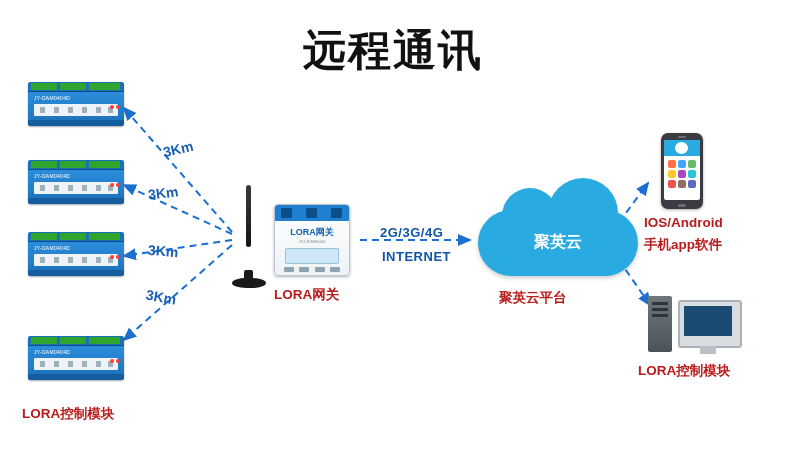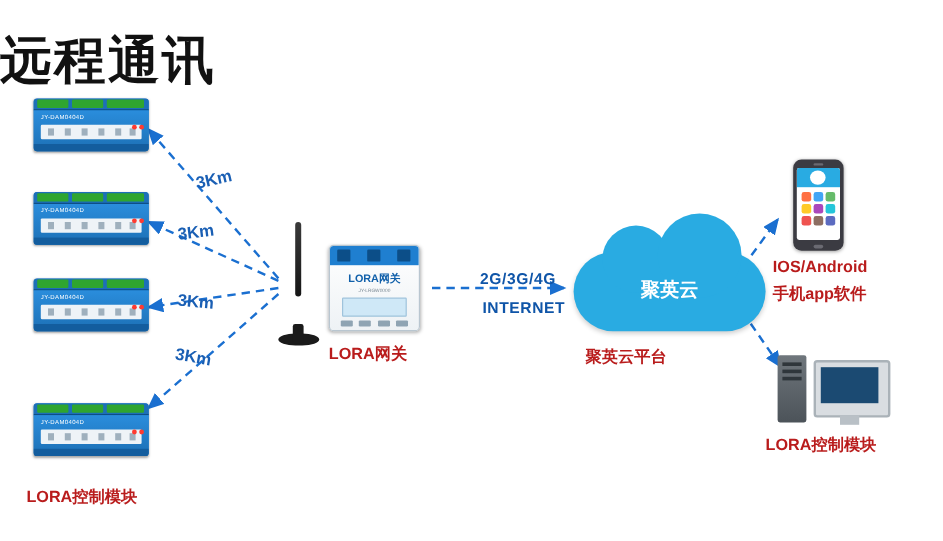--- a/index.html
+++ b/index.html
@@ -8,20 +8,21 @@
     background:#ffffff;
     font-family:"Liberation Sans","DejaVu Sans",sans-serif;
     position:relative;
     overflow:hidden;
   }
   .abs{position:absolute;}
 
   
   #title{
     left:0;right:0;top:22px;
+    text-align:center;
     font-size:43px;
     font-weight:bold;
     color:#111111;
     letter-spacing:2px;
   }
 
   
   .module{
     width:96px;height:44px;
     background:#1f7fd0;
@@ -78,21 +79,21 @@
 
   
   .lbl{
     font-size:13.5px;color:#b91c1c;font-weight:bold;white-space:nowrap;
   }
   .dist{
     font-size:14px;color:#1a5fb4;font-weight:bold;
     font-family:"Liberation Sans",sans-serif;
   }
   .net{
-    font-size:13px;color:#0f55a8;font-weight:bold;letter-spacing:.5px;margin-left:20px;
+    font-size:13px;color:#0f55a8;font-weight:bold;letter-spacing:.5px;
   }
 
   
   #gateway-box{
     width:74px;height:70px;
     background:linear-gradient(#ffffff,#eef2f5);
     border:1px solid #b9c6d0;
     border-radius:4px;
     box-shadow:0 1px 3px rgba(0,0,0,.3);
     overflow:hidden;
@@ -321,21 +322,21 @@
 </div>
 <div class="abs lbl" style="left:274px;top:286px;">LORA网关</div>
 
 <div class="abs net" style="left:380px;top:225px;">2G/3G/4G</div>
 <div class="abs net" style="left:382px;top:249px;">INTERNET</div>
 
 <div class="abs" style="left:478px;top:210px;width:160px;height:66px;">
   <div class="abs" id="cloud-shape"></div>
   <div class="abs" id="cloud-text">聚英云</div>
 </div>
-<div class="abs lbl" style="left:488px;top:289px;">聚英云平台</div>
+<div class="abs lbl" style="left:499px;top:289px;">聚英云平台</div>
 
 <div class="abs" id="phone" style="left:661px;top:133px;">
   <span class="notch"></span>
   <div class="scr">
     <div class="hdr">
         <span class="face"></span>
       </div>
     <div class="grid">
       <i style="background:#ff7043"></i>
         <i style="background:#42a5f5"></i>

